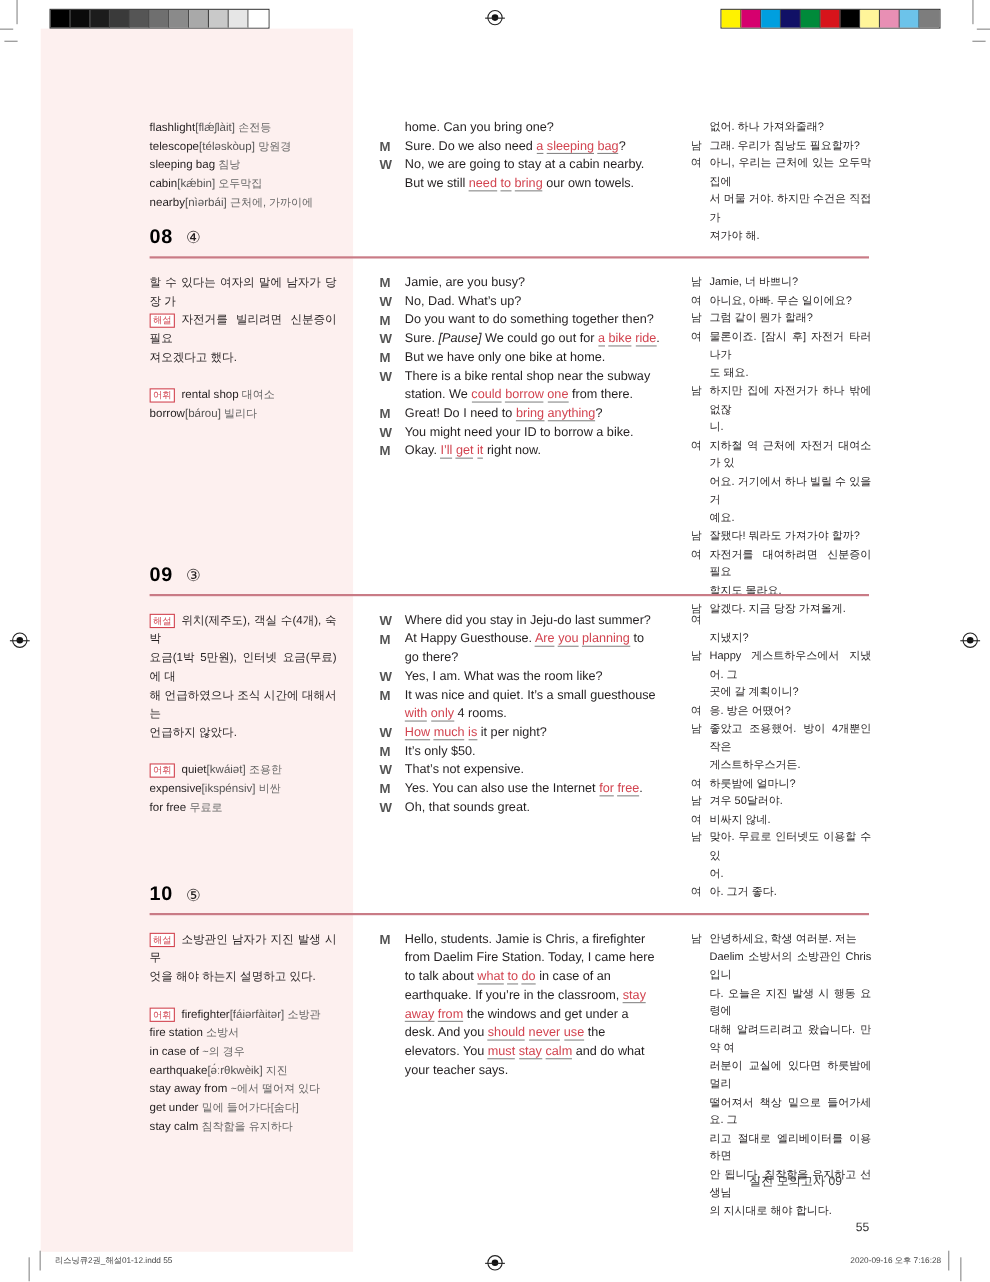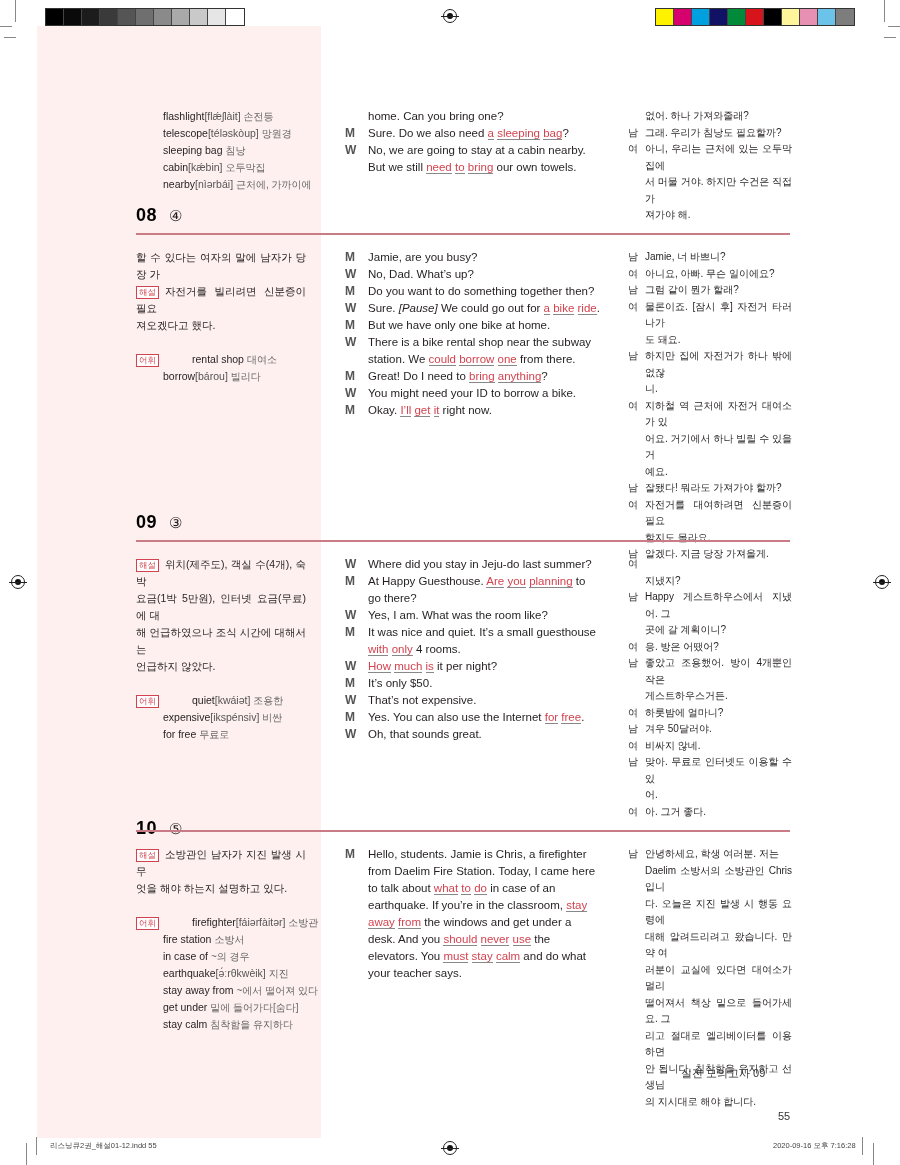--- a/index.html
+++ b/index.html
@@ -24,21 +24,21 @@
   .q-head { position: absolute; left: 136px; display: flex; align-items: baseline; gap: 12px; }
   .q-num { font-size: 18px; font-weight: bold; color: #000000; letter-spacing: 0.5px; }
   .q-ans { font-size: 15px; color: #231f20; }
   .q-rule { position: absolute; left: 136px; width: 654px; height: 2px; background: #c97b86; }
 
   .col-left { position: absolute; left: 136px; width: 170px; font-size: 10.5px; line-height: 17px; }
   .col-mid { position: absolute; left: 345px; width: 262px; font-size: 11.5px; line-height: 17px; }
   .col-right { position: absolute; left: 628px; width: 164px; font-size: 10px; line-height: 16.5px; color: #231f20; }
 
   .vocab-line { white-space: nowrap; }
-  .vocab-word { color: #231f20; margin-left: 27px; }
+  .vocab-word { color: #231f20; }
   .vocab-ipa { font-family: Liberation Sans, sans-serif; color: #555; font-size: 10.5px; }
   .vocab-ko { color: #666; font-size: 10px; }
 
   .tag { display: inline-block; border: 1px solid #d2434f; color: #d2434f; font-size: 8.5px; line-height: 11px; padding: 0 2px; margin-right: 6px; background: #fff; }
   .expl { text-align: justify; font-size: 10.5px; }
   .gap { height: 17px; }
 
   .dl-line { display: flex; }
   .sp { width: 23px; flex: none; font-weight: bold; color: #555; font-size: 12px; }
   .txt { flex: 1; text-align: justify; }
@@ -377,21 +377,21 @@
         <span class="ko-sp"></span>
         <span class="ko-txt">어.</span>
       </div>
       <div class="ko-line">
         <span class="ko-sp">여</span>
         <span class="ko-txt">아. 그거 좋다.</span>
       </div>
     </div>
   </div>
 <div id="q2" class="section" style="top: 802px;">
-    <div class="q-head" style="top: 16px;">
+    <div class="q-head" style="top: 0px; align-items: flex-end;">
       <span class="q-num">10</span>
       <span class="q-ans">⑤</span>
     </div>
     <div class="q-rule" style="top: 28px;"></div>
     <div class="col-left" style="top: 44px;">
       <div class="expl">
         <div><span class="tag">해설</span><span>소방관인 남자가 지진 발생 시 무</span></div>
         <div><span>엇을 해야 하는지 설명하고 있다.</span></div>
       </div>
       <div class="gap"></div>
@@ -449,21 +449,21 @@
       <div class="ko-line">
         <span class="ko-sp"></span>
         <span class="ko-txt">다. 오늘은 지진 발생 시 행동 요령에</span>
       </div>
       <div class="ko-line">
         <span class="ko-sp"></span>
         <span class="ko-txt">대해 알려드리려고 왔습니다. 만약 여</span>
       </div>
       <div class="ko-line">
         <span class="ko-sp"></span>
-        <span class="ko-txt">러분이 교실에 있다면 대여소가 멀리</span>
+        <span class="ko-txt">러분이 교실에 있다면 하룻밤에 멀리</span>
       </div>
       <div class="ko-line">
         <span class="ko-sp"></span>
         <span class="ko-txt">떨어져서 책상 밑으로 들어가세요. 그</span>
       </div>
       <div class="ko-line">
         <span class="ko-sp"></span>
         <span class="ko-txt">리고 절대로 엘리베이터를 이용하면</span>
       </div>
       <div class="ko-line">

